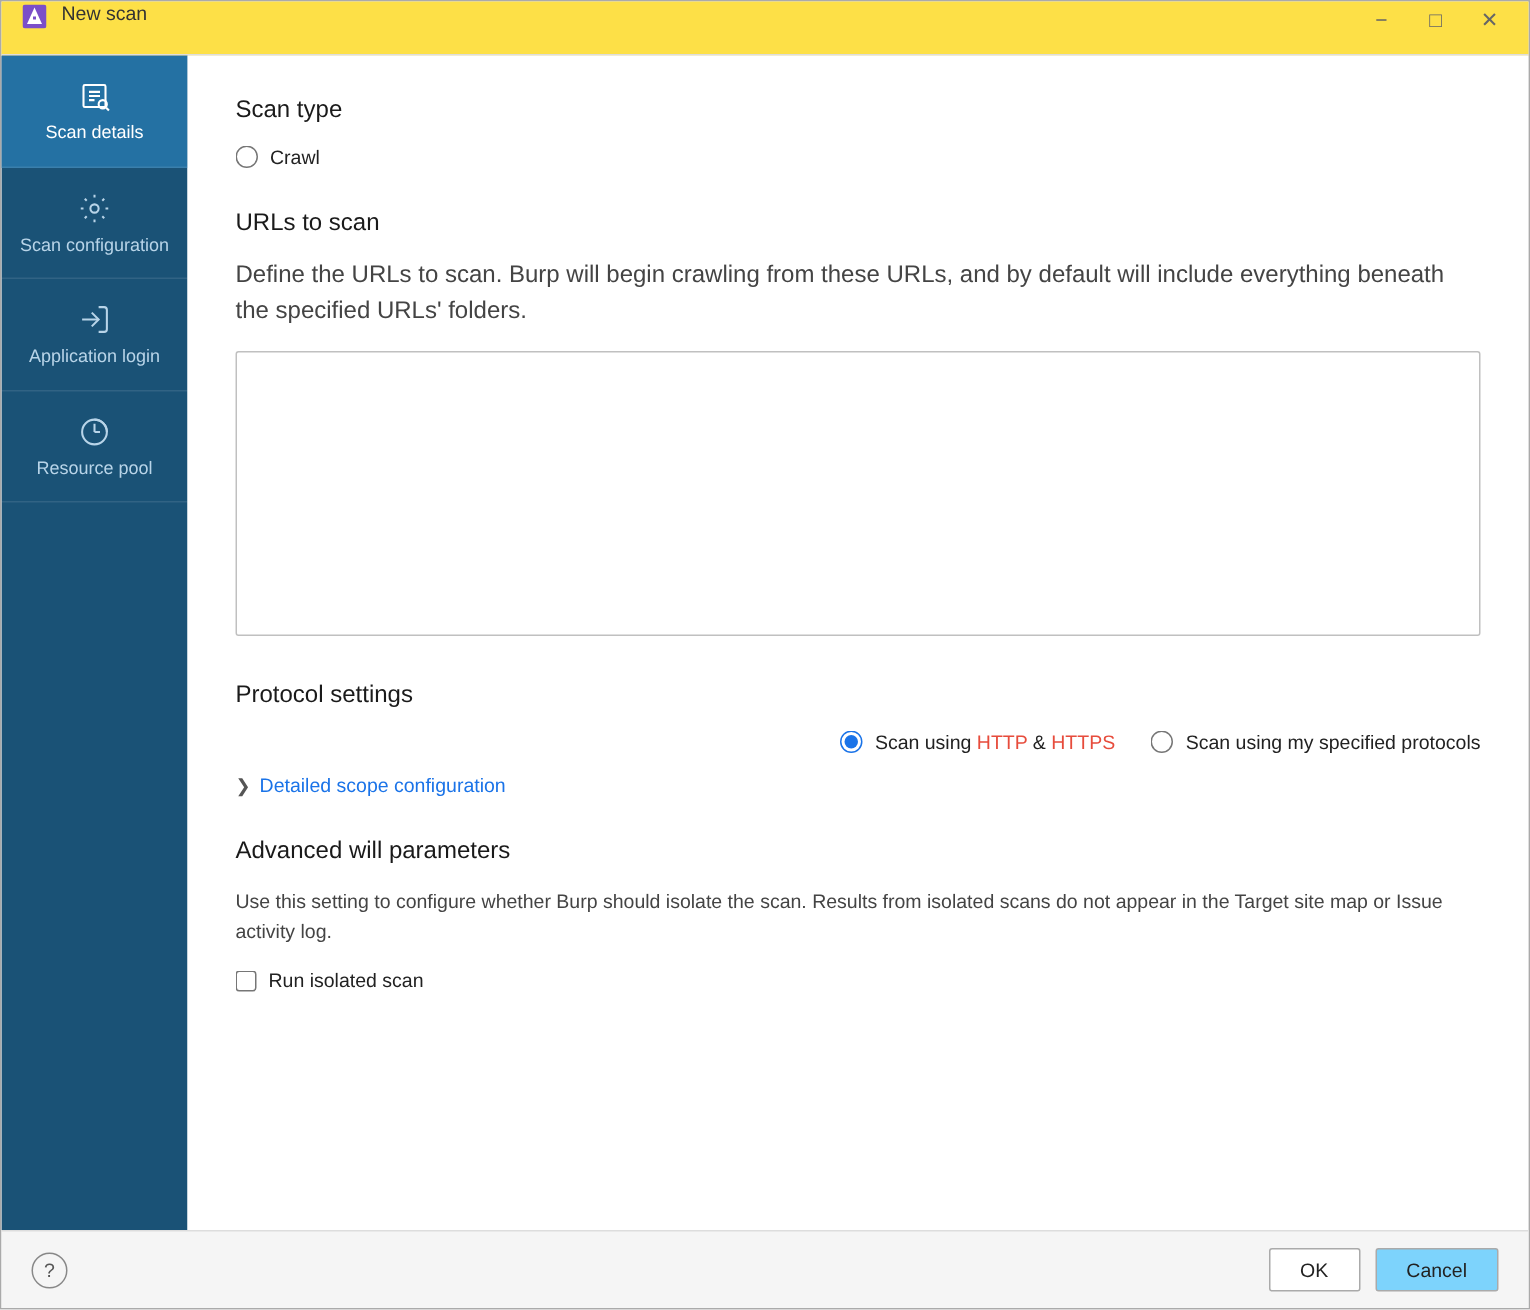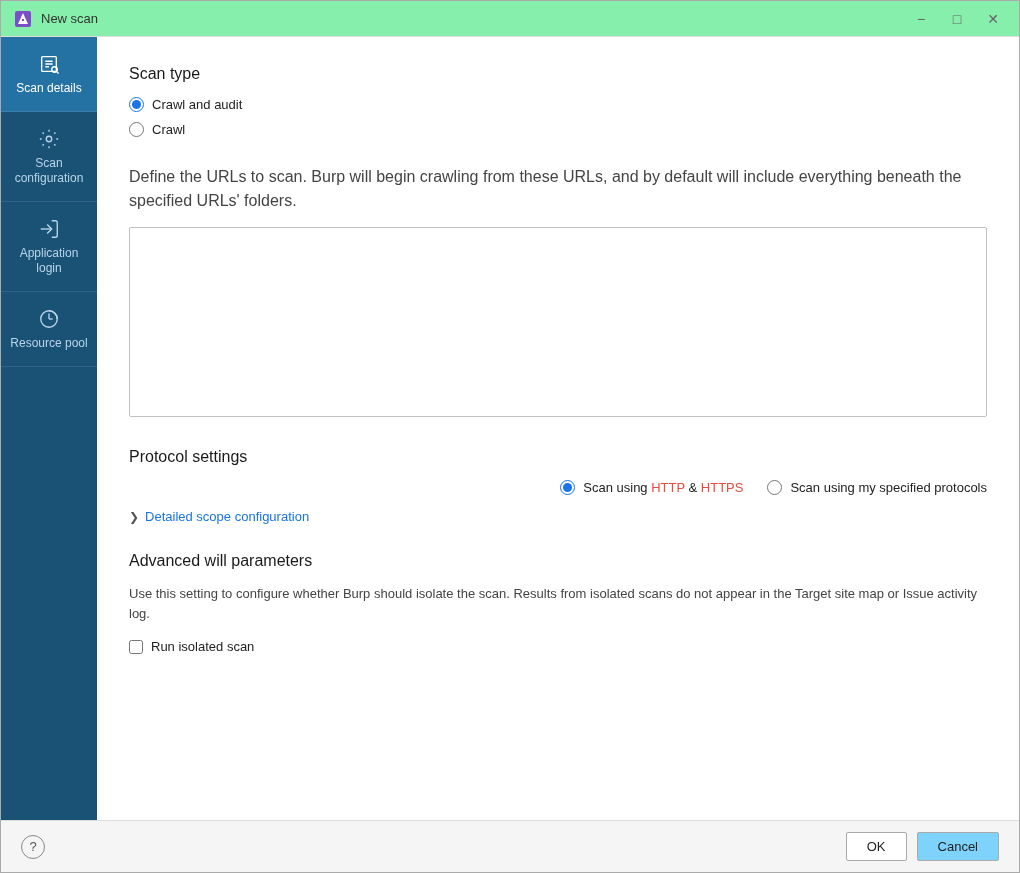--- a/index.html
+++ b/index.html
@@ -18,24 +18,24 @@
       width: 1020px;
       height: 873px;
       background: #ffffff;
       border: 1px solid #aaa;
       display: flex;
       flex-direction: column;
       box-shadow: 0 4px 20px rgba(0,0,0,0.3);
     }
     .titlebar {
       height: 36px;
-      background: #86efac;
+      background: #fde047;
       border-bottom: 1px solid #ddd;
       display: flex;
-      align-items: center;
+      align-items: flex-start;
       padding: 0 12px;
       flex-shrink: 0;
     }
     .titlebar-icon {
       width: 20px;
       height: 20px;
       margin-right: 8px;
       display: flex;
       align-items: center;
       justify-content: center;
@@ -68,21 +68,21 @@
     }
 
     .content-area {
       display: flex;
       flex: 1;
       overflow: hidden;
     }
 
     
     .sidebar {
-      width: 96px;
+      width: 124px;
       background: #1a5276;
       display: flex;
       flex-direction: column;
       align-items: center;
       padding-top: 0;
       flex-shrink: 0;
     }
     .sidebar-item {
       width: 100%;
       display: flex;
@@ -335,31 +335,28 @@
       </div>
 
     </div>
 
     <div class="main-panel">
 
       <div class="section-divider">
         <div class="section-title">Scan type</div>
         <div class="radio-group">
           <label class="radio-option">
-            <input type="radio" name="scan_type" checked="" style="">
-            <span class="radio-label">Crawl and audit</span>
-          </label>
-          <label class="radio-option">
             <input type="radio" name="scan_type" style="">
             <span class="radio-label">Crawl</span>
           </label>
         </div>
       </div>
 
       <div>
+        <div class="section-title">URLs to scan</div>
         <p class="section-description">Define the URLs to scan. Burp will begin crawling from these URLs, and by default will include everything beneath the specified URLs' folders.</p>
         <textarea class="url-textarea" style=""></textarea>
       </div>
 
       <div class="protocol-section">
         <div class="section-title">Protocol settings</div>
         <div class="radio-row">
           <label class="radio-option">
             <input type="radio" name="protocol" checked="" style="">
             <span class="radio-label">

